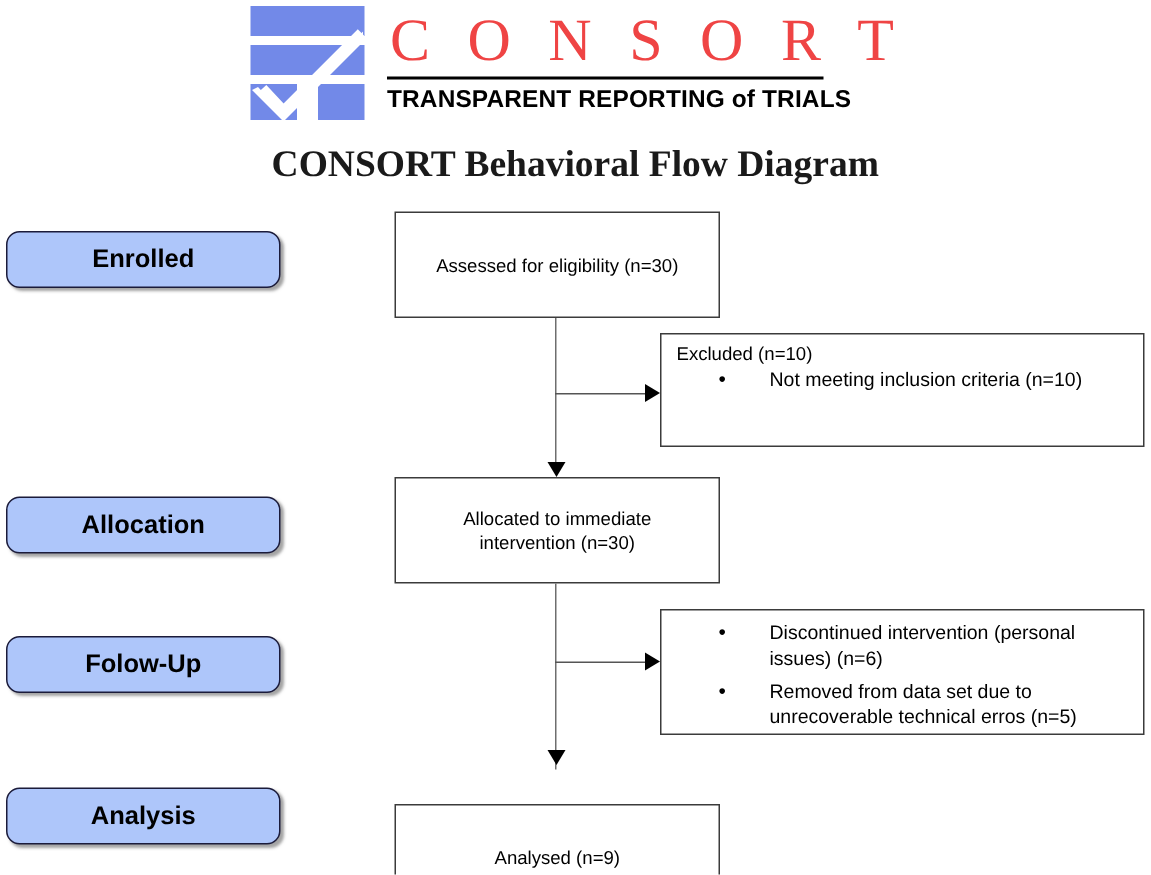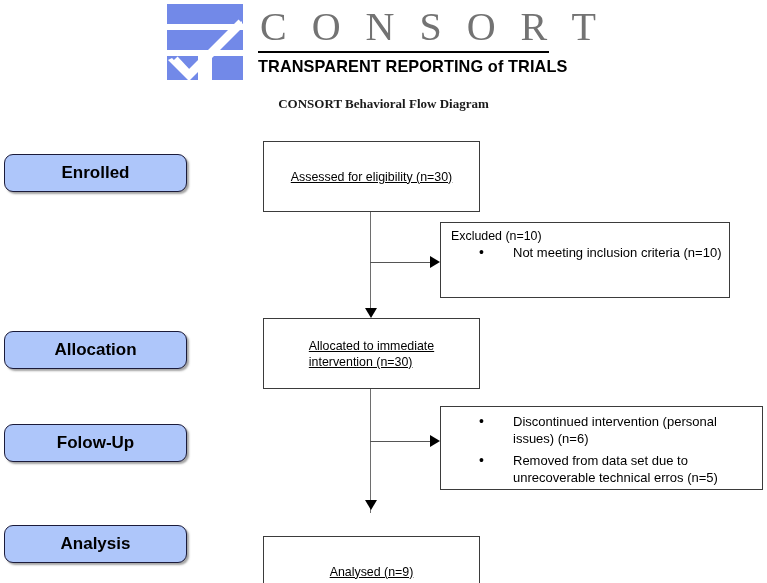--- a/index.html
+++ b/index.html
@@ -36,21 +36,21 @@
     left: 92px;
     top: 0px;
     width: 293px;
     height: 80px;
   }
   .logo-consort {
     font-family: "Liberation Serif", serif;
     font-size: 40px;
     letter-spacing: 7.5px;
     line-height: 50px;
-    color: #737373;
+    color: #ef4444;
     white-space: nowrap;
     padding-left: 2px;
   }
   .logo-rule {
     width: 291px;
     height: 2px;
     background: #000000;
     margin-top: -1px;
   }
   .logo-tagline {
@@ -65,21 +65,21 @@
 
   
   #diagram-title {
     position: absolute;
     left: 0;
     top: 96px;
     width: 767px;
     text-align: center;
     font-family: "Liberation Serif", serif;
     font-weight: bold;
-    font-size: 13px;
+    font-size: 25px;
     color: #1a1a1a;
   }
 
   
   .stage-label {
     position: absolute;
     left: 4px;
     width: 183px;
     height: 38px;
     background: #aec6fa;
@@ -107,21 +107,21 @@
     background: #ffffff;
     box-sizing: border-box;
     font-size: 12.4px;
     line-height: 16px;
     color: #000000;
   }
   .flow-box.centered {
     display: flex;
     align-items: center;
     justify-content: center;
-    text-decoration: underline;
+    text-align: center;
   }
 
   #box-assessed {
     left: 263px;
     top: 141px;
     width: 217px;
     height: 71px;
   }
   #box-allocated {
     left: 263px;
@@ -131,21 +131,21 @@
   }
   #box-analysed {
     left: 263px;
     top: 536px;
     width: 217px;
     height: 71px;
   }
   #box-excluded {
     left: 440px;
     top: 222px;
-    width: 290px;
+    width: 323px;
     height: 76px;
     padding: 5px 6px 5px 10px;
   }
   #box-followup {
     left: 440px;
     top: 406px;
     width: 323px;
     height: 84px;
     padding: 7px 6px 6px 10px;
   }

